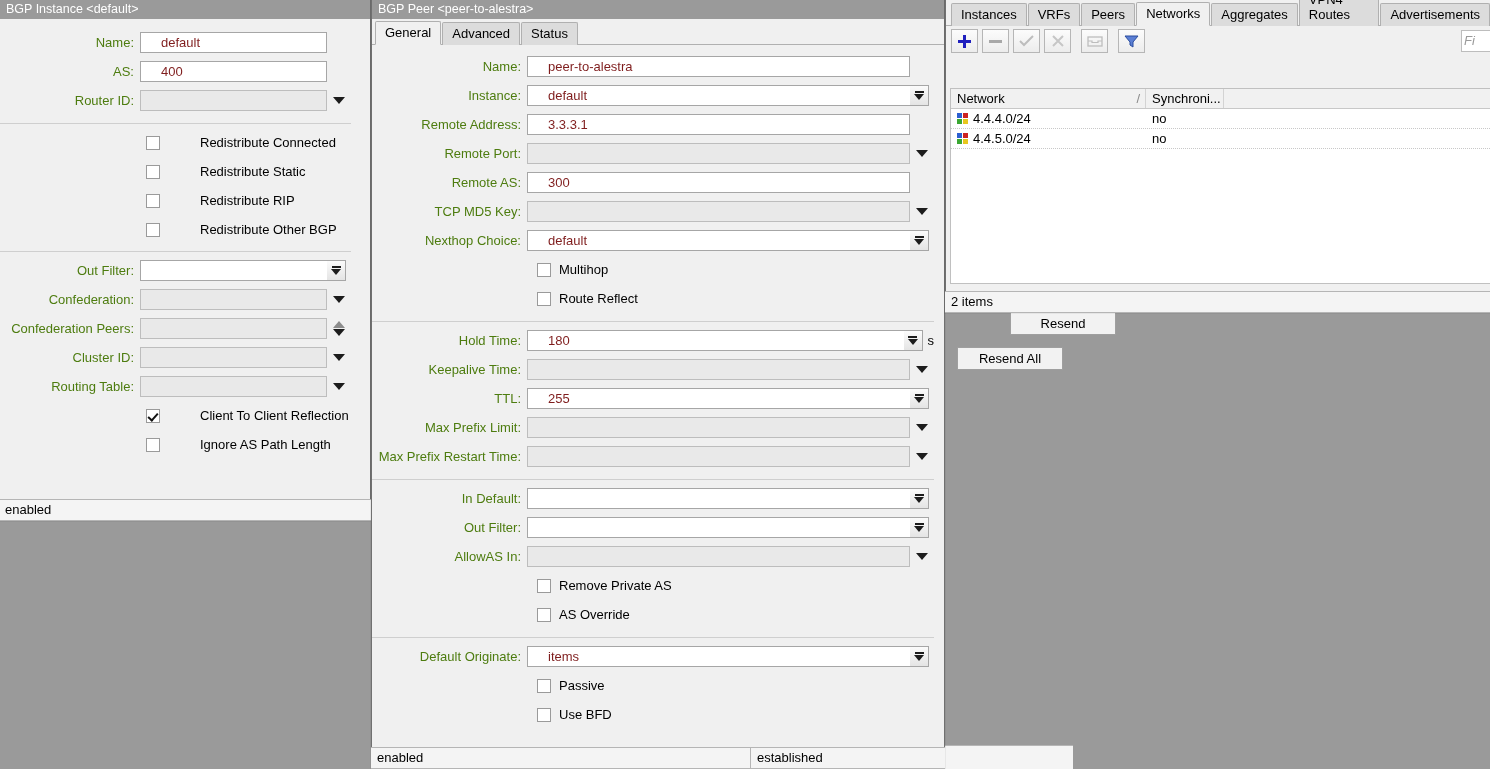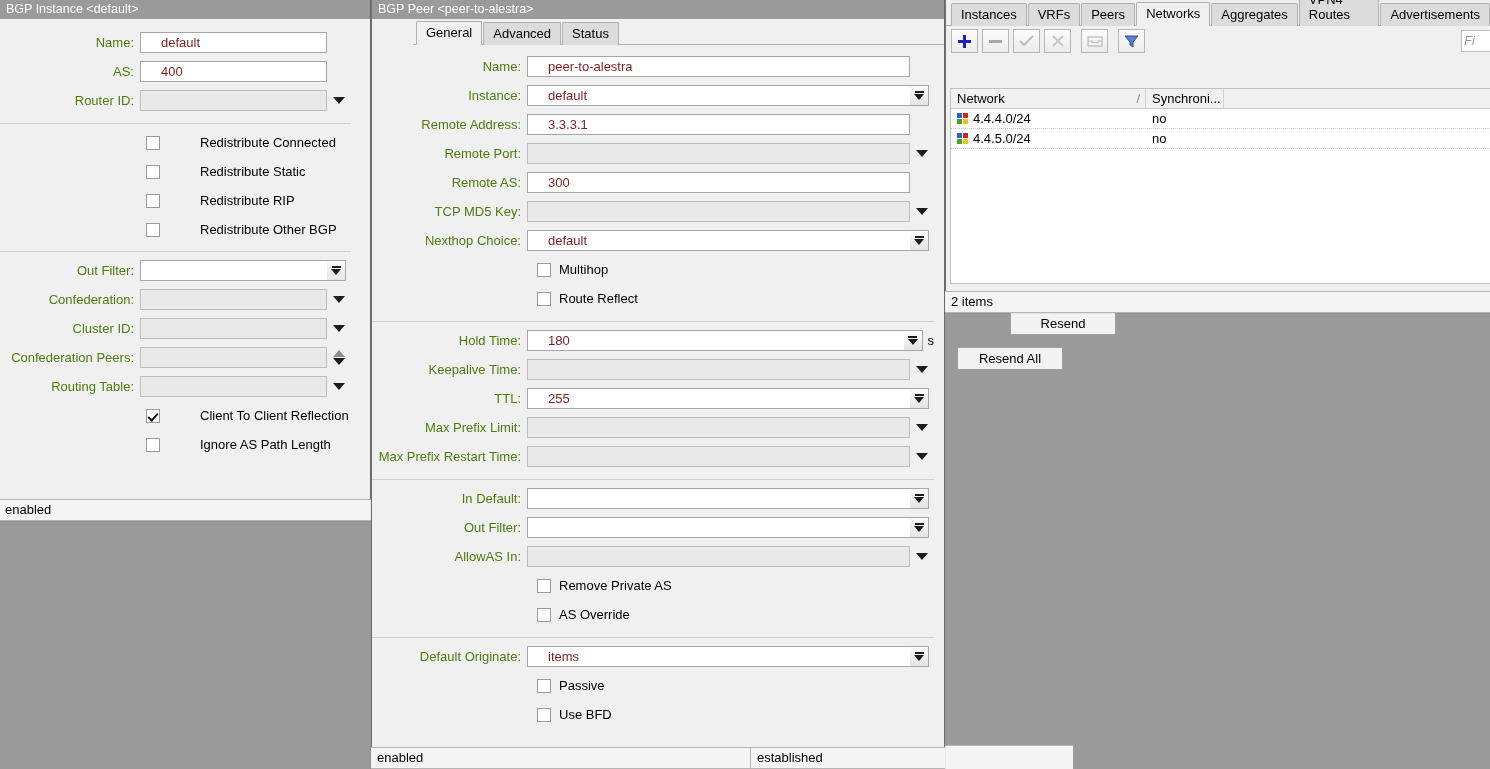--- a/index.html
+++ b/index.html
@@ -128,21 +128,20 @@
   #bgp-instance .cbrow { padding-left: 146px; gap: 32px; }
   #bgp-instance .statusbar { position: absolute; left: -1px; right: -1px; bottom: -1px; border-left: none; border-right: none;}
 
   
   #bgp-peer { left: 371px; top: 0; width: 574px; height: 769px; border-top: none; }
   #bgp-peer .tabstrip {
     display: flex; align-items: flex-end;
     height: 26px; padding-left: 3px;
     border-bottom: 1px solid #b0b0b0;
     background: #f0f0f0;
-    margin-left: 41px;
   }
   .tab {
     padding: 3px 9px 4px 9px;
     font-size: 13px;
     background: #dcdcdc;
     border: 1px solid #b0b0b0;
     border-bottom: none;
     margin-right: 1px;
     border-radius: 2px 2px 0 0;
     position: relative; top: 1px;
@@ -314,35 +313,35 @@
 
       <div class="frow">
         <div class="flabel">Confederation:</div>
         <div class="finput disabled"></div>
         <div class="arrow-wrap">
           <span class="tri-down"></span>
         </div>
       </div>
 
       <div class="frow">
-        <div class="flabel">Cluster ID:</div>
-        <div class="finput disabled"></div>
-        <div class="arrow-wrap">
-          <span class="tri-down"></span>
-        </div>
-      </div>
-
-      <div class="frow">
         <div class="flabel">Confederation Peers:</div>
         <div class="finput disabled"></div>
         <div class="arrow-wrap">
           <span class="updown">
             <span class="tri-up"></span>
               <span class="tri-down"></span>
           </span>
+        </div>
+      </div>
+
+      <div class="frow">
+        <div class="flabel">Cluster ID:</div>
+        <div class="finput disabled"></div>
+        <div class="arrow-wrap">
+          <span class="tri-down"></span>
         </div>
       </div>
 
       <div class="frow">
         <div class="flabel">Routing Table:</div>
         <div class="finput disabled"></div>
         <div class="arrow-wrap">
           <span class="tri-down"></span>
         </div>
       </div>

